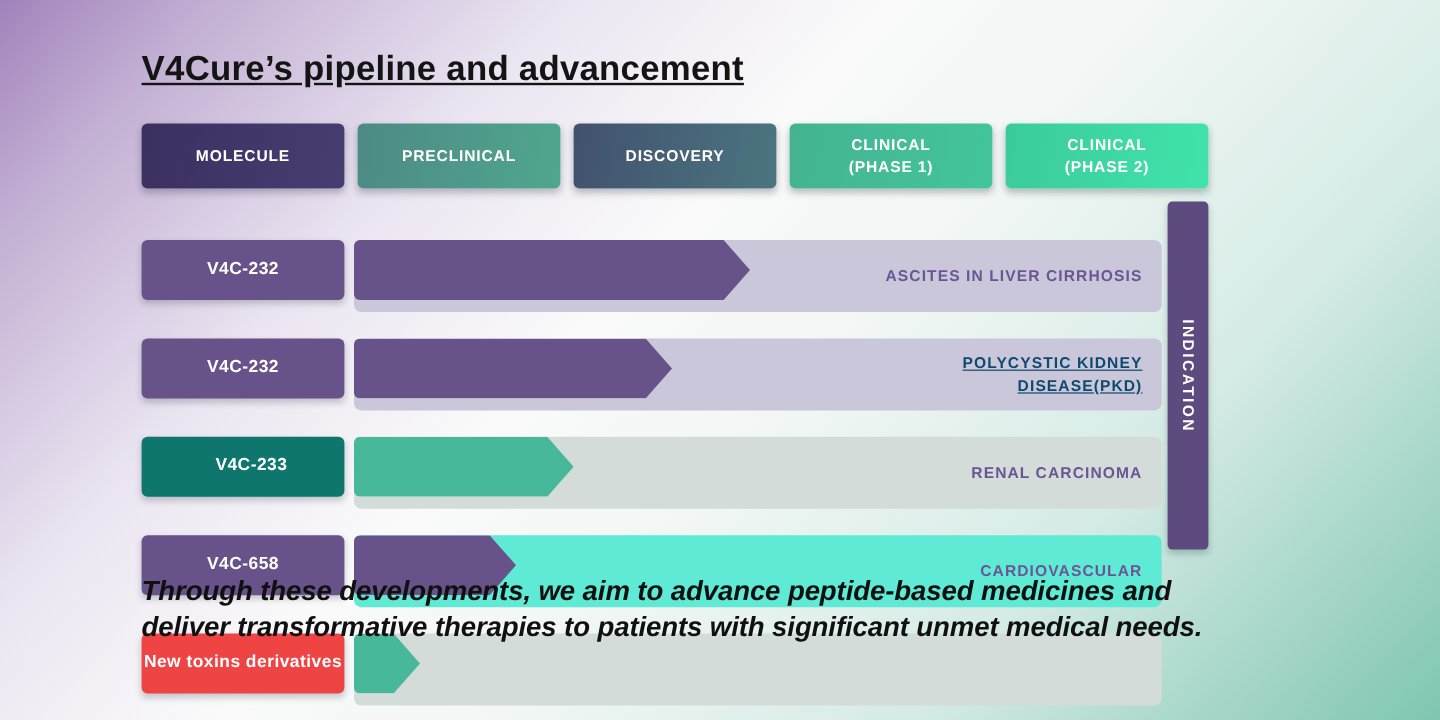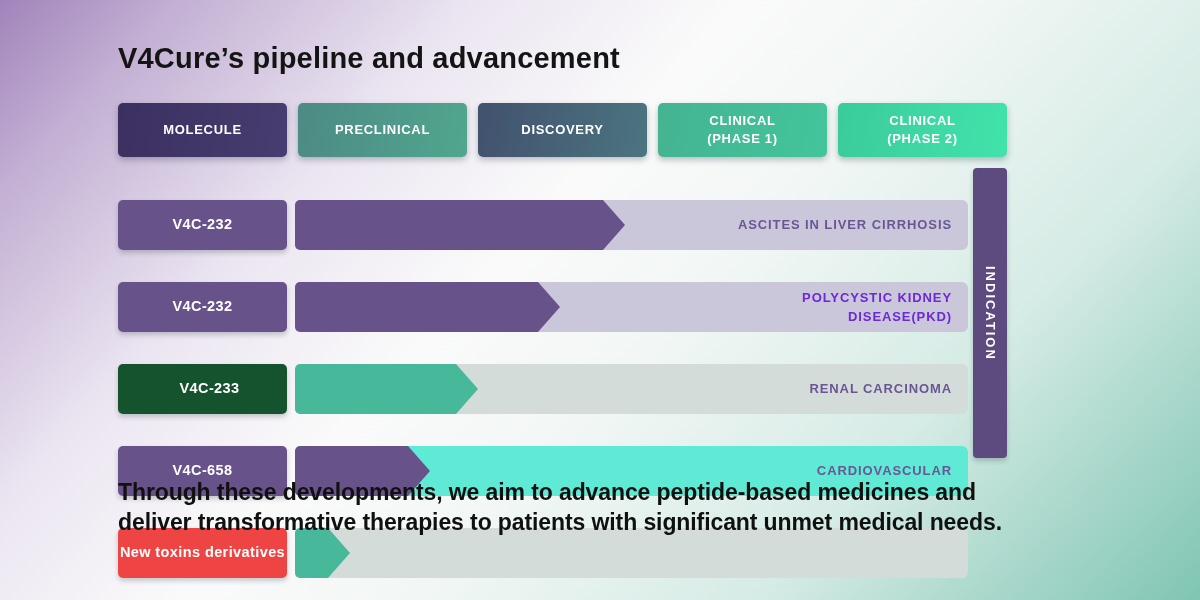--- a/index.html
+++ b/index.html
@@ -6,21 +6,21 @@
   html, body { width: 1200px; height: 600px; overflow: hidden; }
   body {
     font-family: "Liberation Sans", sans-serif;
     background: linear-gradient(133deg,
       #a183bb 0%, #c2afd3 10%, #ebe5f1 27%, #fafafa 42%,
       #f2f7f5 55%, #d5ebe5 75%, #7fc5b2 100%);
     position: relative;
   }
   .title {
     position: absolute; left: 118px; top: 42px;
-    font-size: 29px; font-weight: 700; color: #141414; letter-spacing: .2px;
+    font-size: 29px; font-weight: 700; color: #141414; letter-spacing: .2px; text-decoration: underline;
   }
   .pipeline { position: absolute; left: 118px; top: 103px; width: 889px; height: 356px; }
   .stage-header {
     display: grid; grid-template-columns: repeat(5, 169px);
     justify-content: space-between; height: 54px;
   }
   .stage-cell {
     border-radius: 5px; color: #fff; text-align: center;
     display: flex; flex-direction: column; justify-content: center;
     font-size: 13px; font-weight: 700; letter-spacing: .7px; line-height: 1.4;
@@ -29,21 +29,21 @@
   .rows { position: absolute; left: 0; top: 65px; width: 100%; }
   .row { position: relative; height: 50px; margin-bottom: 10px; margin-top: 32px; }
   .mol {
     position: absolute; left: 0; top: 0; width: 169px; height: 50px;
     border-radius: 5px; color: #fff; font-size: 14.5px; font-weight: 700;
     letter-spacing: .4px; line-height: 1.35; text-align: center;
     display: flex; align-items: center; justify-content: center;
     box-shadow: 0 3px 5px rgba(25,35,50,.22);
   }
   .track {
-    position: absolute; left: 177px; top: 0; width: 673px; height: 50px;
+    position: absolute; left: 177px; top: 0; width: 673px; height: 60px;
     border-radius: 6px;
   }
   .bar {
     position: absolute; left: 0; top: 0; height: 50px;
     border-radius: 5px 0 0 5px;
     clip-path: polygon(0 0, calc(100% - 22px) 0, 100% 50%, calc(100% - 22px) 100%, 0 100%);
   }
   .ind {
     position: absolute; right: 16px; top: 0; height: 100%; max-width: 320px;
     display: flex; align-items: center; justify-content: flex-end;
@@ -55,21 +55,21 @@
     border-radius: 4px; display: flex; align-items: center; justify-content: center;
     box-shadow: 0 3px 5px rgba(25,35,50,.22);
   }
   .indication-bar span {
     writing-mode: vertical-rl; color: #fff; font-size: 13px; font-weight: 700;
     letter-spacing: 2px;
   }
   .footer {
     position: absolute; left: 118px; top: 478px; width: 1075px;
     font-size: 23px; font-weight: 700; color: #101010;
-    line-height: 1.3; white-space: pre-line; letter-spacing: -0.1px;
+    line-height: 1.3; white-space: pre-line; letter-spacing: -0.1px; font-style: italic;
   }
 </style>
 </head>
 <body>
 
 <h1 class="title">V4Cure’s pipeline and advancement</h1>
 
 <div class="pipeline">
 
   <div class="stage-header">
@@ -102,27 +102,27 @@
       <div class="track" style="background: rgb(203, 199, 218);">
         <div class="bar" style="width: 330px; background: rgb(103, 82, 137);"></div>
         <div class="ind" style="color: rgb(106, 86, 148);">ASCITES IN LIVER CIRRHOSIS</div>
       </div>
     </div>
 
     <div class="row">
       <div class="mol" style="background: rgb(103, 82, 137);">V4C-232</div>
       <div class="track" style="background: rgb(203, 199, 218);">
         <div class="bar" style="width: 265px; background: rgb(103, 82, 137);"></div>
-        <div class="ind" style="color: #6d28d9;">POLYCYSTIC KIDNEY
+        <div class="ind" style="color: #0c4a6e; text-decoration: underline;">POLYCYSTIC KIDNEY
 DISEASE(PKD)</div>
       </div>
     </div>
 
     <div class="row">
-      <div class="mol" style="background: #14532d; padding-left: 14px;">V4C-233</div>
+      <div class="mol" style="background: #0f766e; padding-left: 14px;">V4C-233</div>
       <div class="track" style="background: rgb(212, 220, 218); padding-left: 16px;">
         <div class="bar" style="width: 183px; background: rgb(72, 184, 155);"></div>
         <div class="ind" style="color: rgb(106, 86, 148);">RENAL CARCINOMA</div>
       </div>
     </div>
 
     <div class="row">
       <div class="mol" style="background: rgb(103, 82, 137);">V4C-658</div>
       <div class="track" style="background: #5eead4;">
         <div class="bar" style="width: 135px; background: rgb(103, 82, 137);"></div>

